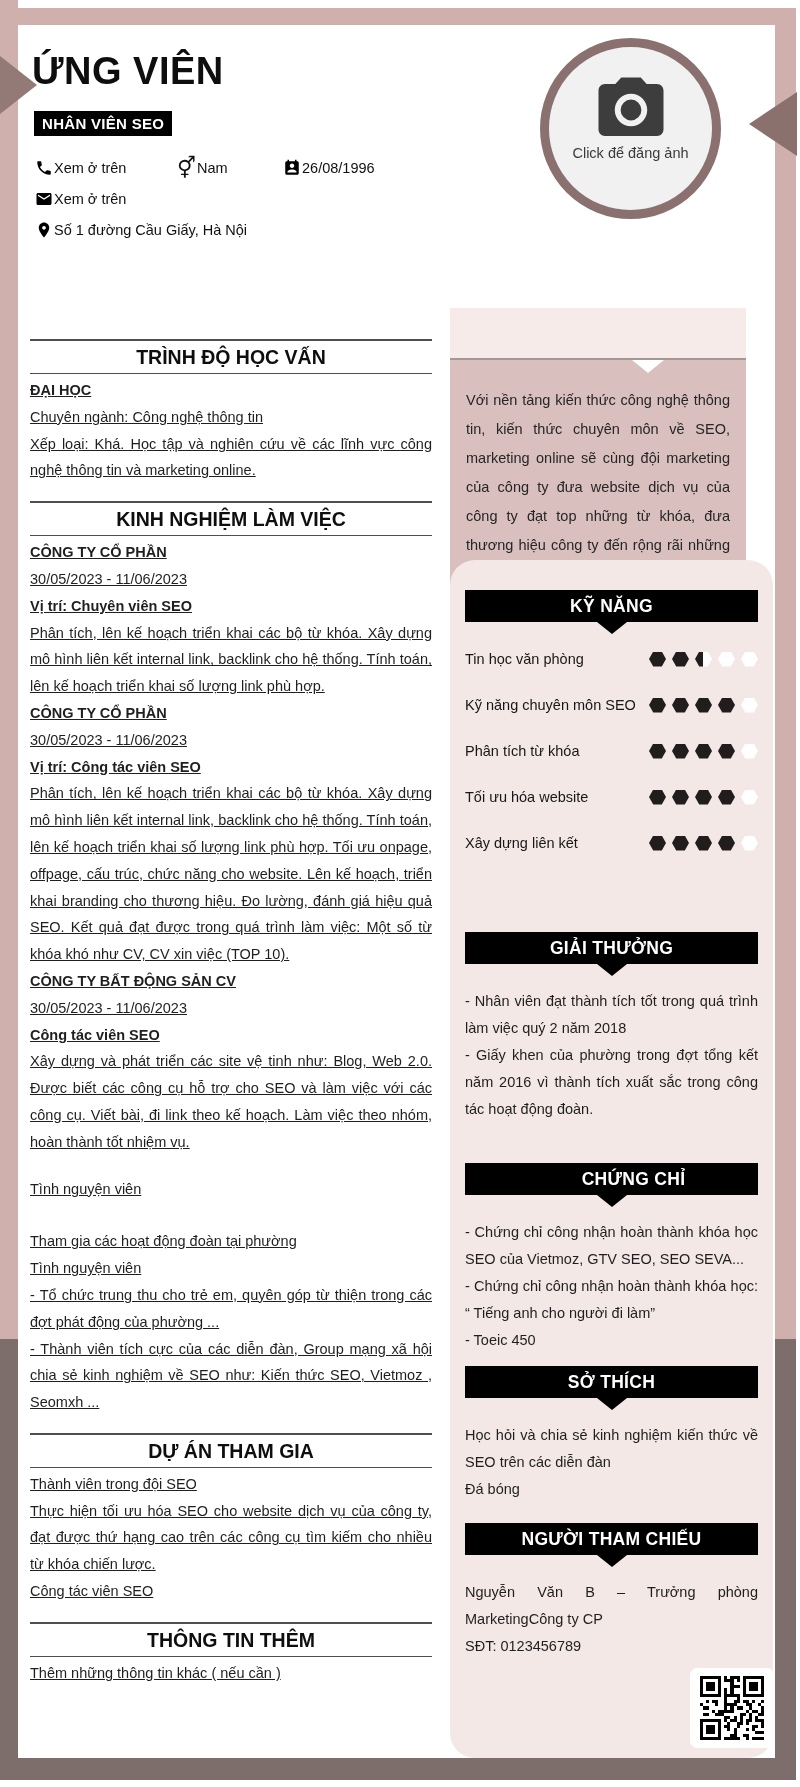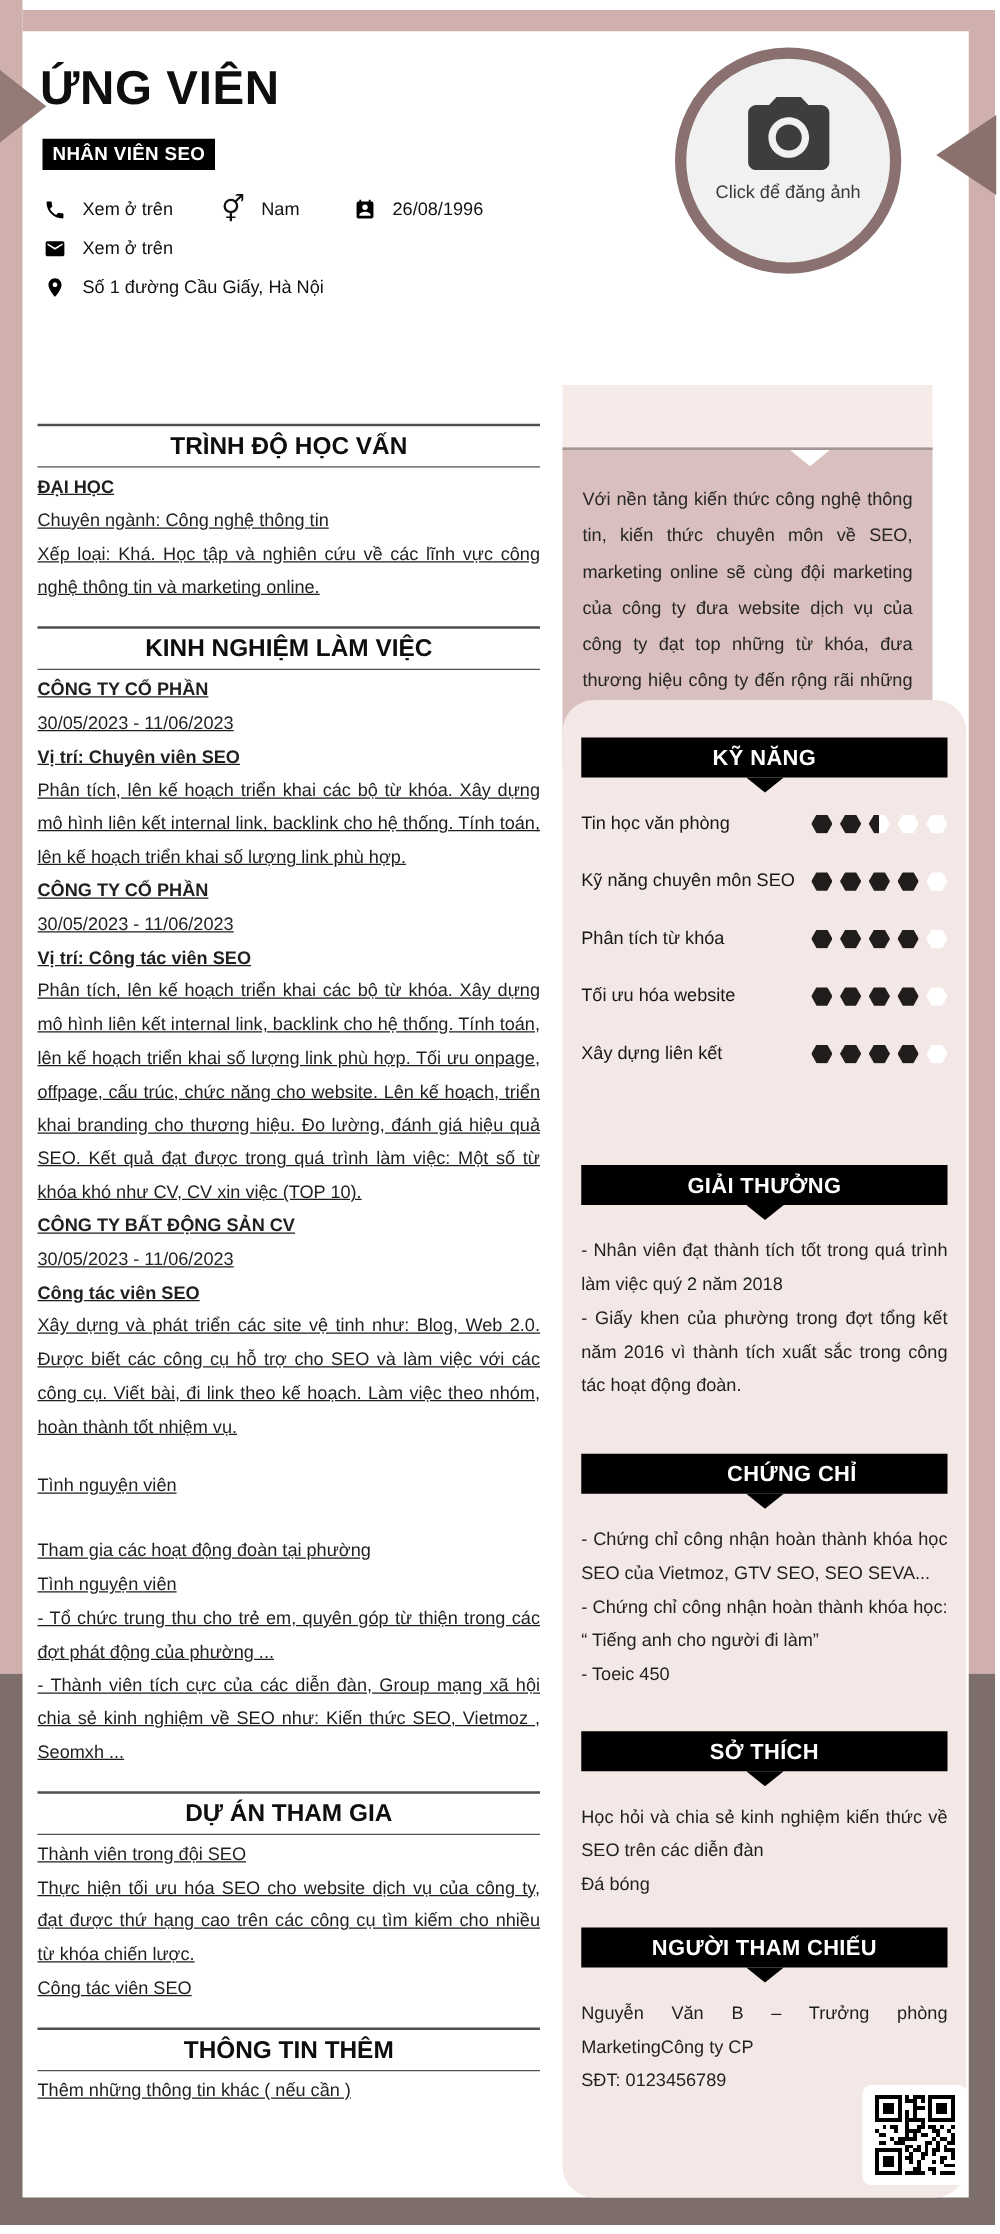--- a/index.html
+++ b/index.html
@@ -18,21 +18,21 @@
                border-left:37px solid var(--trileft); }
   .tri-right { position:absolute; left:749px; top:92px; width:0; height:0;
                border-top:32px solid transparent; border-bottom:32px solid transparent;
                border-right:48px solid var(--triright); }
 
   
   .name  { position:absolute; left:32px; top:50px; font-size:38px; font-weight:bold; color:#0e0e0e; letter-spacing:.5px; }
   .badge { position:absolute; left:34px; top:111px; background:#000; color:#fff; font-weight:bold; font-size:15px; padding:4px 8px; letter-spacing:.3px; }
   .contact { position:absolute; left:34px; top:152px; width:410px; font-size:14.5px; color:#111; }
   .c-row  { display:flex; align-items:center; height:31px; }
-  .c-item { display:flex; align-items:center; gap:13px; }
+  .c-item { display:flex; align-items:center; gap:1px; }
   .c-item.w1 { width:143px; }
   .c-item.w2 { width:105px; }
   .cicon  { width:19px; height:19px; flex:0 0 19px; display:flex; align-items:center; justify-content:center; }
   .cicon svg { width:18px; height:18px; fill:#000; }
   .gender-glyph { font-size:21px; font-weight:bold; line-height:19px; }
 
   
   .photo { position:absolute; left:540px; top:38px; width:181px; height:181px; border-radius:50%;
            background:#f1f1f1; border:9px solid var(--photoborder); text-align:center; cursor:pointer; }
   .photo svg { width:96px; height:78px; margin-top:24px; fill:#3d3d3d; }
@@ -57,21 +57,21 @@
                   border-left:16px solid transparent; border-right:16px solid transparent; border-top:13px solid #fff; }
 
   .right-panel { position:absolute; left:450px; top:560px; width:323px; height:1198px; background:var(--panel);border-radius:25px; }
   .banner { position:relative; margin:0 15px; height:32px; background:#000; color:#fff; text-align:center;
             font-weight:bold; font-size:17.5px; line-height:32px; letter-spacing:.3px; }
   .banner::after { content:""; position:absolute; top:100%; left:50%; margin-left:-15px; width:0; height:0;
             border-left:15px solid transparent; border-right:15px solid transparent; border-top:12px solid #000; }
   .banner.first { margin-top:30px; }
   .banner.mt66 { margin-top:66px; }
   .banner.mt40 { margin-top:40px;padding-left:44px; }
-  .banner.mt22 { margin-top:31px; }
+  .banner.mt22 { margin-top:12px; }
   .banner.mt20 { margin-top:20px; }
   .r-body { margin:24px 15px 0; font-size:14.5px; line-height:27px; }
   .r-body p { text-align:justify; }
 
   .skills-list { margin:14px 15px 0; }
   .skill-row { display:flex; align-items:center; justify-content:space-between; height:46px; }
   .skill-label { font-size:14.5px; color:#171717; }
   .skill-dots { display:flex; gap:6px; }
   .hex { width:17px; height:15px; clip-path:polygon(25% 0,75% 0,100% 50%,75% 100%,25% 100%,0 50%); }
   .hex.full  { background:var(--hex); }

